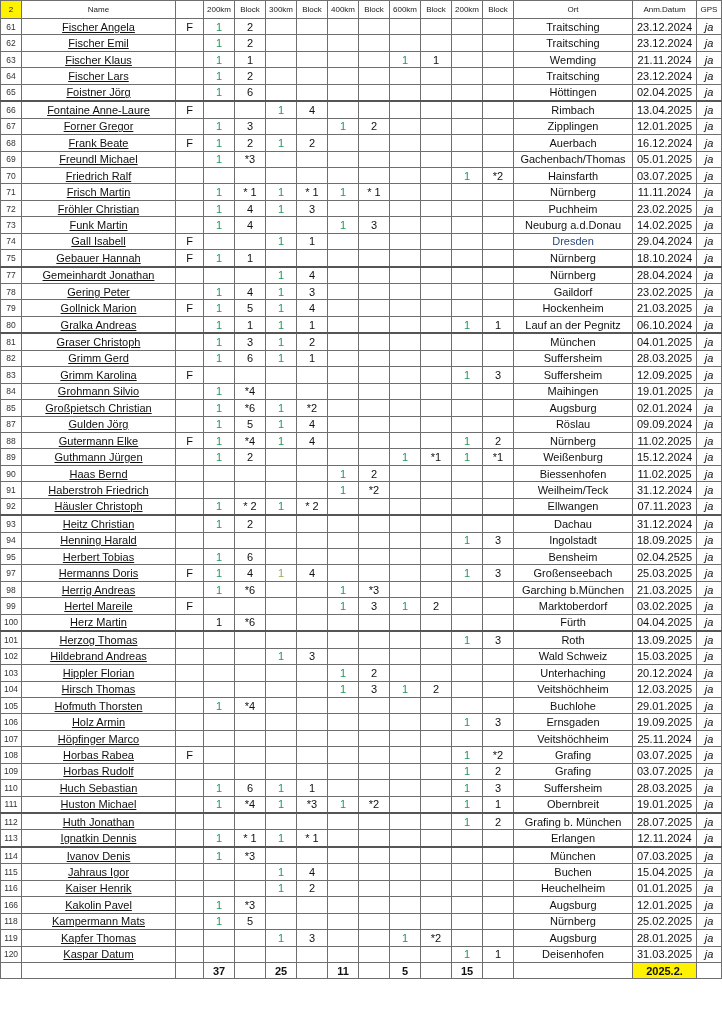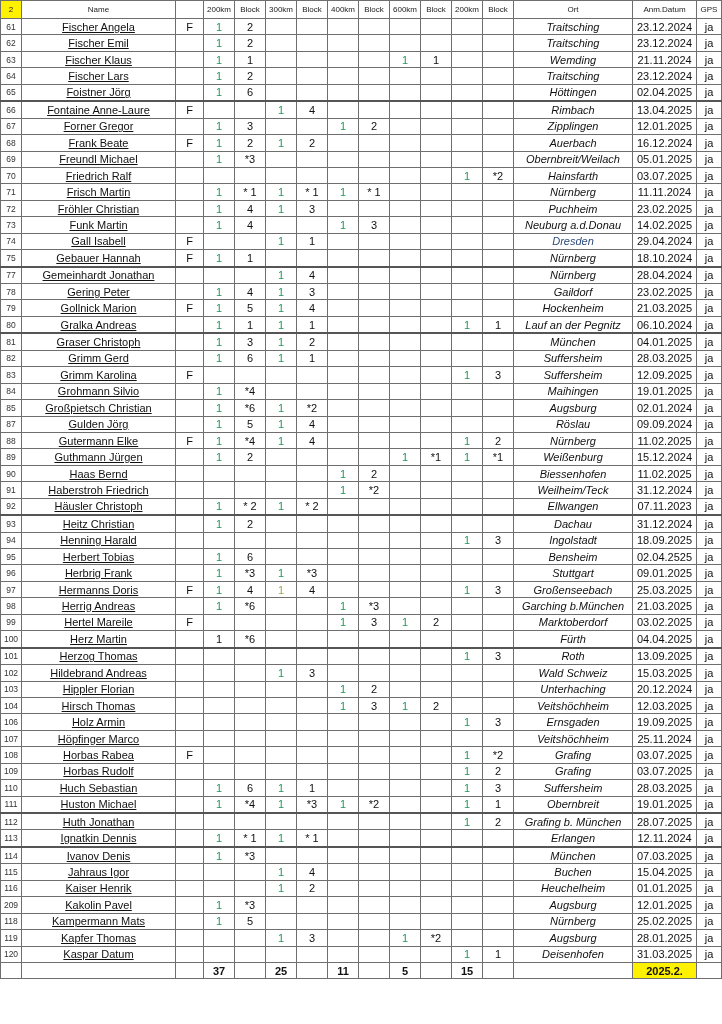--- a/index.html
+++ b/index.html
@@ -23,24 +23,24 @@
     }
     table.sheet th { font-weight: normal; font-size: 8px; color: #222; height: 17px; }
     th.corner { background: #fff200; font-weight: bold; font-size: 9px; }
     th.bold { font-weight: bold; margin-left: 44px; }
     td.num { font-size: 8.5px; color: #333; text-align: center; }
     td.name { text-align: left; padding-left: 2px; text-decoration: underline; }
     td.f { font-weight: normal; }
     td.g { color: #1e9a5a; }
     td.g-light { color: #8fae4a; }
     td.blk { color: #111; }
-    td.ort { text-align: center; font-style: italic; }
+    td.ort { text-align: center; }
     td.ort.blue { color: #2c4a7a; }
     td.date { text-align: center; }
-    td.gps { text-align: center; }
+    td.gps { text-align: center; font-style: italic; }
     td.gsep { border-left: 2px solid #555; }
     tr.thick td { border-bottom: 2px solid #555; }
     tr.total td { font-weight: bold; }
     td.period { background: #fff200; font-weight: bold; }
     col.c-num { width: 21px; }
     col.c-name { width: 154px; }
     col.c-f { width: 28px; }
     col.c-k { width: 31px; }
     col.c-b { width: 31px; }
     col.c-ort { width: 119px; }
@@ -241,21 +241,21 @@
         <td class="g gsep">1</td>
         <td class="blk">*3</td>
         <td class="g gsep"></td>
         <td class="blk"></td>
         <td class="g gsep"></td>
         <td class="blk"></td>
         <td class="g gsep"></td>
         <td class="blk"></td>
         <td class="g gsep"></td>
         <td class="blk"></td>
-        <td class="ort gsep">Obernbreit/Weilach</td>
+        <td class="ort gsep">Gachenbach/Thomas</td>
         <td class="date">05.01.2025</td>
         <td class="gps">ja</td>
       </tr>
       <tr>
         <td class="num">70</td>
         <td class="name">Friedrich Ralf</td>
         <td class="f"></td>
         <td class="g gsep"></td>
         <td class="blk"></td>
         <td class="g gsep"></td>
@@ -678,38 +678,20 @@
         <td class="blk"></td>
         <td class="g gsep"></td>
         <td class="blk"></td>
         <td class="g gsep"></td>
         <td class="blk"></td>
         <td class="ort gsep">Bensheim</td>
         <td class="date">02.04.2525</td>
         <td class="gps">ja</td>
       </tr>
       <tr>
-        <td class="num">96</td>
-        <td class="name">Herbrig Frank</td>
-        <td class="f"></td>
-        <td class="g gsep">1</td>
-        <td class="blk">*3</td>
-        <td class="g gsep">1</td>
-        <td class="blk">*3</td>
-        <td class="g gsep"></td>
-        <td class="blk"></td>
-        <td class="g gsep"></td>
-        <td class="blk"></td>
-        <td class="g gsep"></td>
-        <td class="blk"></td>
-        <td class="ort gsep">Stuttgart</td>
-        <td class="date">09.01.2025</td>
-        <td class="gps">ja</td>
-      </tr>
-      <tr>
         <td class="num">97</td>
         <td class="name">Hermanns Doris</td>
         <td class="f">F</td>
         <td class="g gsep">1</td>
         <td class="blk">4</td>
         <td class="g-light gsep">1</td>
         <td class="blk">4</td>
         <td class="g gsep"></td>
         <td class="blk"></td>
         <td class="g gsep"></td>
@@ -840,20 +822,38 @@
         <td class="blk">3</td>
         <td class="g gsep">1</td>
         <td class="blk">2</td>
         <td class="g gsep"></td>
         <td class="blk"></td>
         <td class="ort gsep">Veitshöchheim</td>
         <td class="date">12.03.2025</td>
         <td class="gps">ja</td>
       </tr>
       <tr>
+        <td class="num">105</td>
+        <td class="name">Hofmuth Thorsten</td>
+        <td class="f"></td>
+        <td class="g gsep">1</td>
+        <td class="blk">*4</td>
+        <td class="g gsep"></td>
+        <td class="blk"></td>
+        <td class="g gsep"></td>
+        <td class="blk"></td>
+        <td class="g gsep"></td>
+        <td class="blk"></td>
+        <td class="g gsep"></td>
+        <td class="blk"></td>
+        <td class="ort gsep">Buchlohe</td>
+        <td class="date">29.01.2025</td>
+        <td class="gps">ja</td>
+      </tr>
+      <tr>
         <td class="num">106</td>
         <td class="name">Holz Armin</td>
         <td class="f"></td>
         <td class="g gsep"></td>
         <td class="blk"></td>
         <td class="g gsep"></td>
         <td class="blk"></td>
         <td class="g gsep"></td>
         <td class="blk"></td>
         <td class="g gsep"></td>
@@ -1038,21 +1038,21 @@
         <td class="blk"></td>
         <td class="g gsep"></td>
         <td class="blk"></td>
         <td class="g gsep"></td>
         <td class="blk"></td>
         <td class="ort gsep">Heuchelheim</td>
         <td class="date">01.01.2025</td>
         <td class="gps">ja</td>
       </tr>
       <tr>
-        <td class="num">209</td>
+        <td class="num">166</td>
         <td class="name">Kakolin Pavel</td>
         <td class="f"></td>
         <td class="g gsep">1</td>
         <td class="blk">*3</td>
         <td class="g gsep"></td>
         <td class="blk"></td>
         <td class="g gsep"></td>
         <td class="blk"></td>
         <td class="g gsep"></td>
         <td class="blk"></td>

